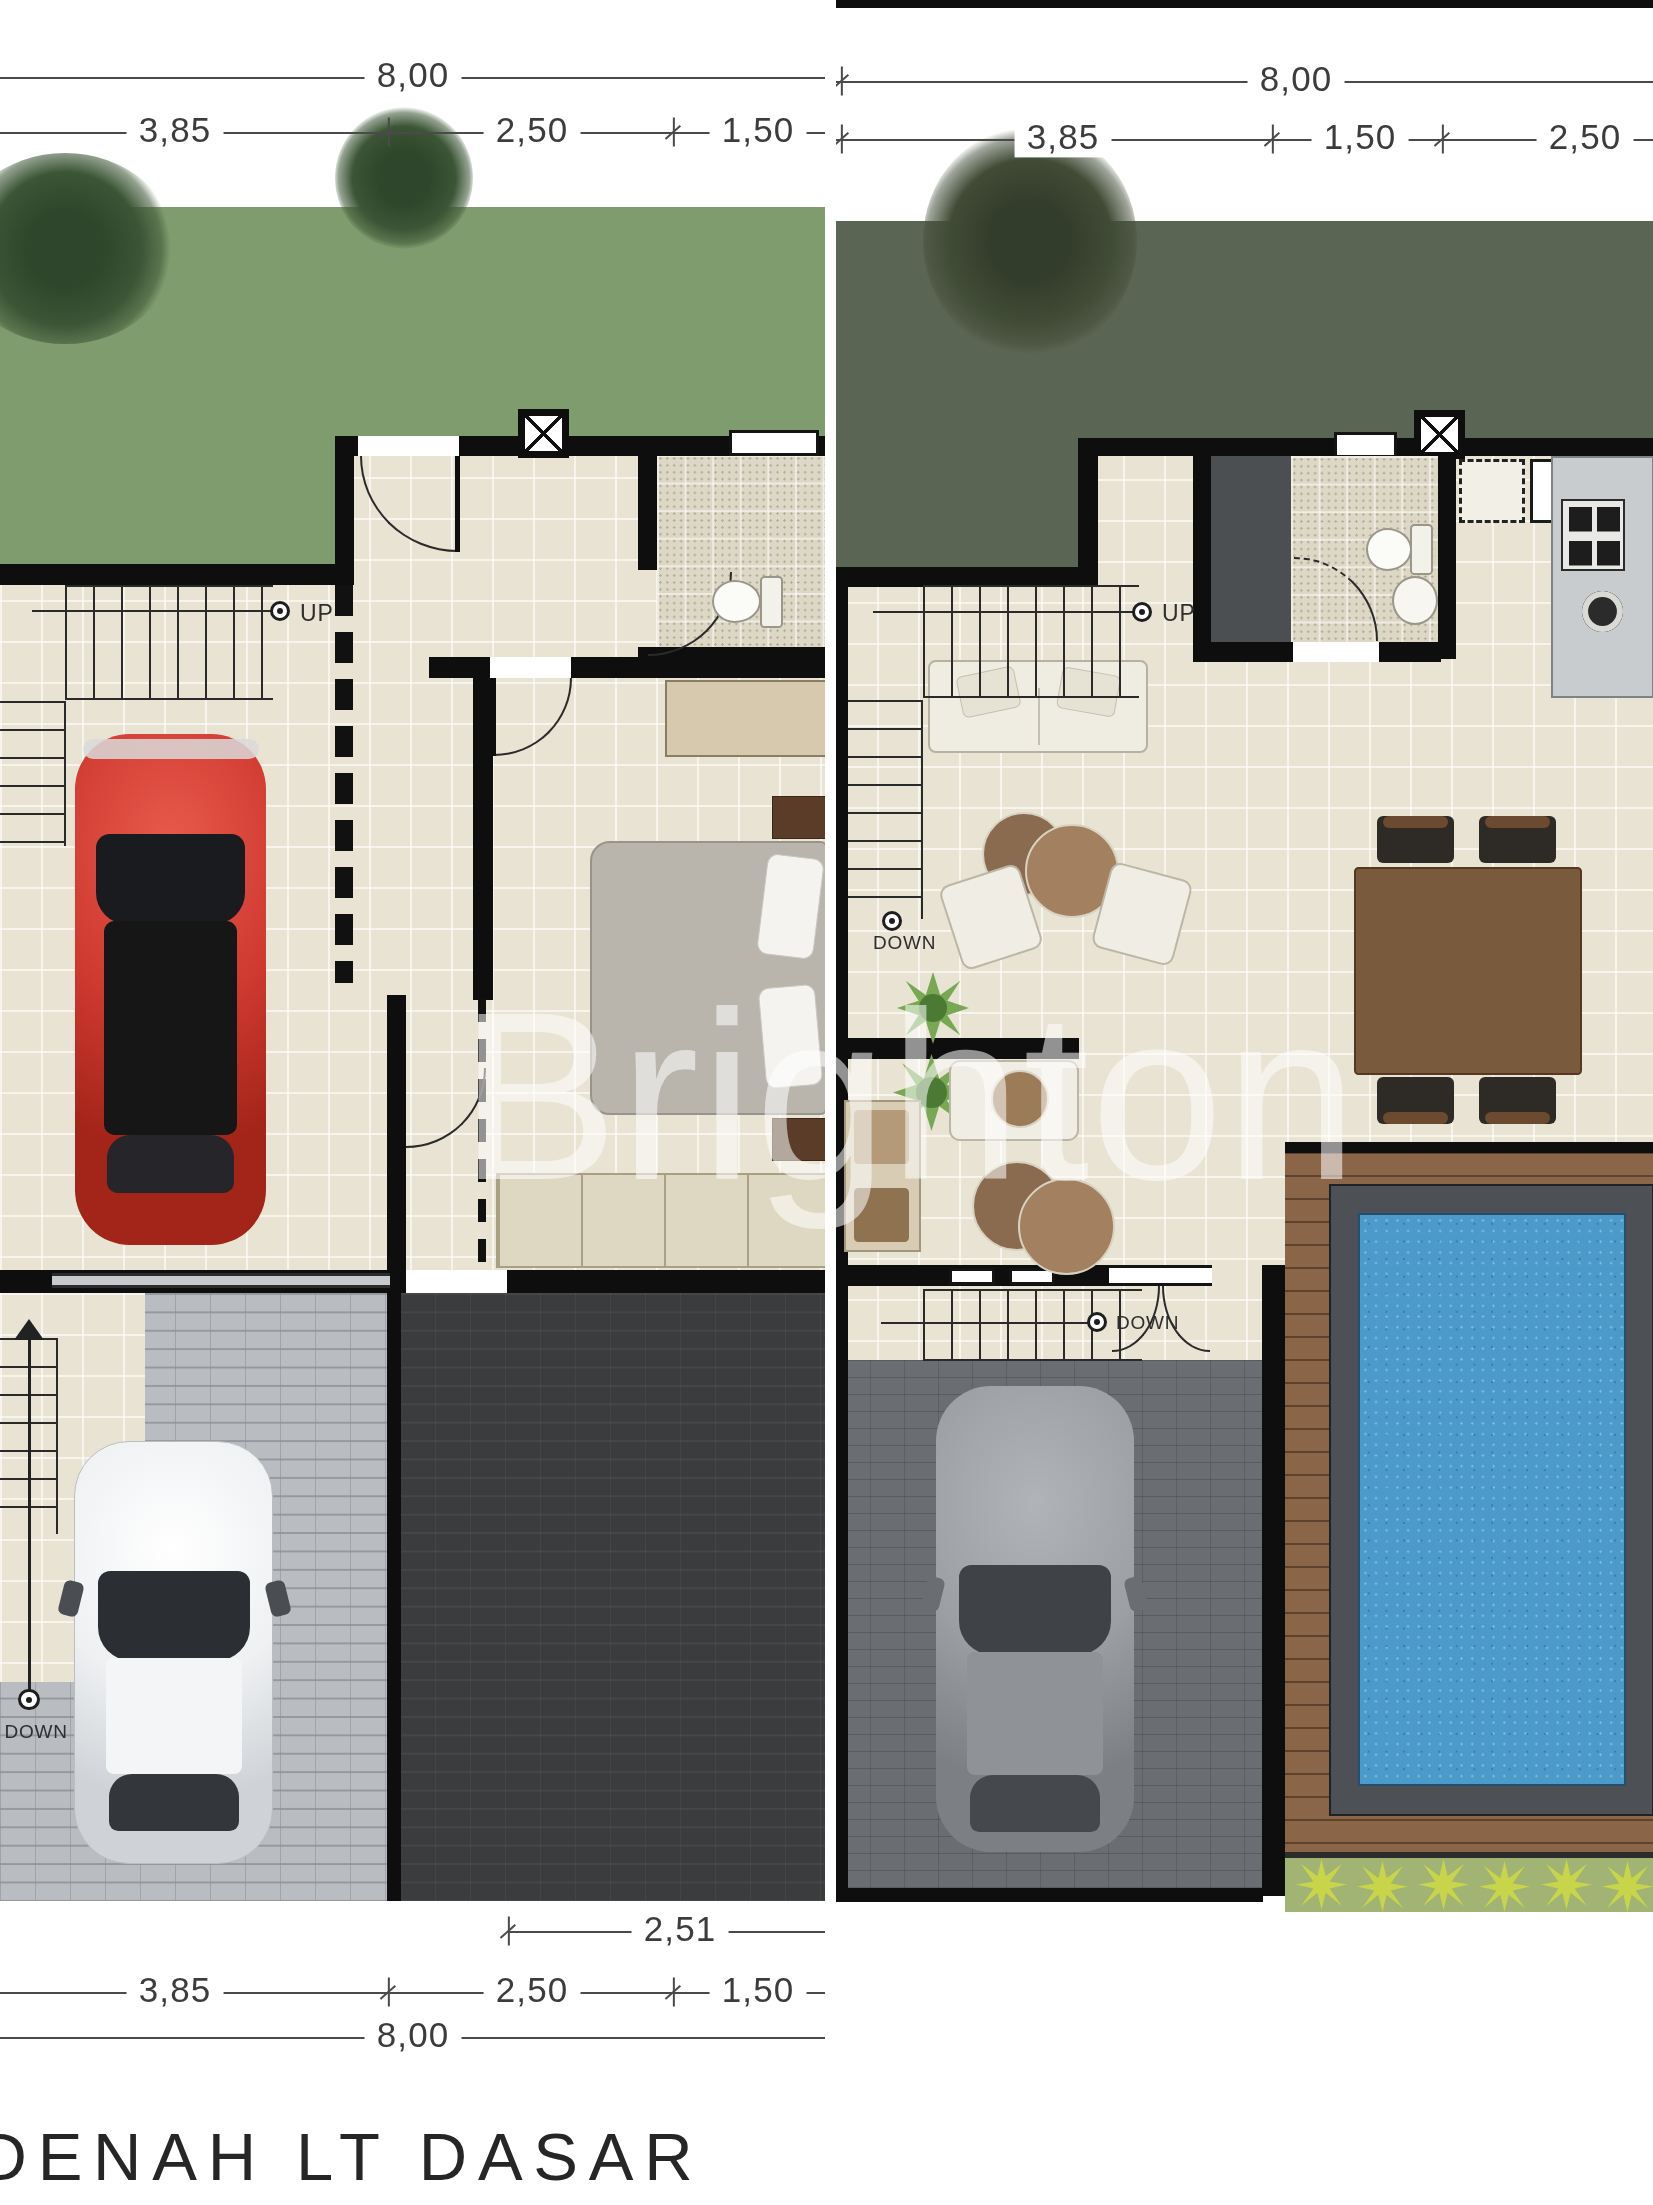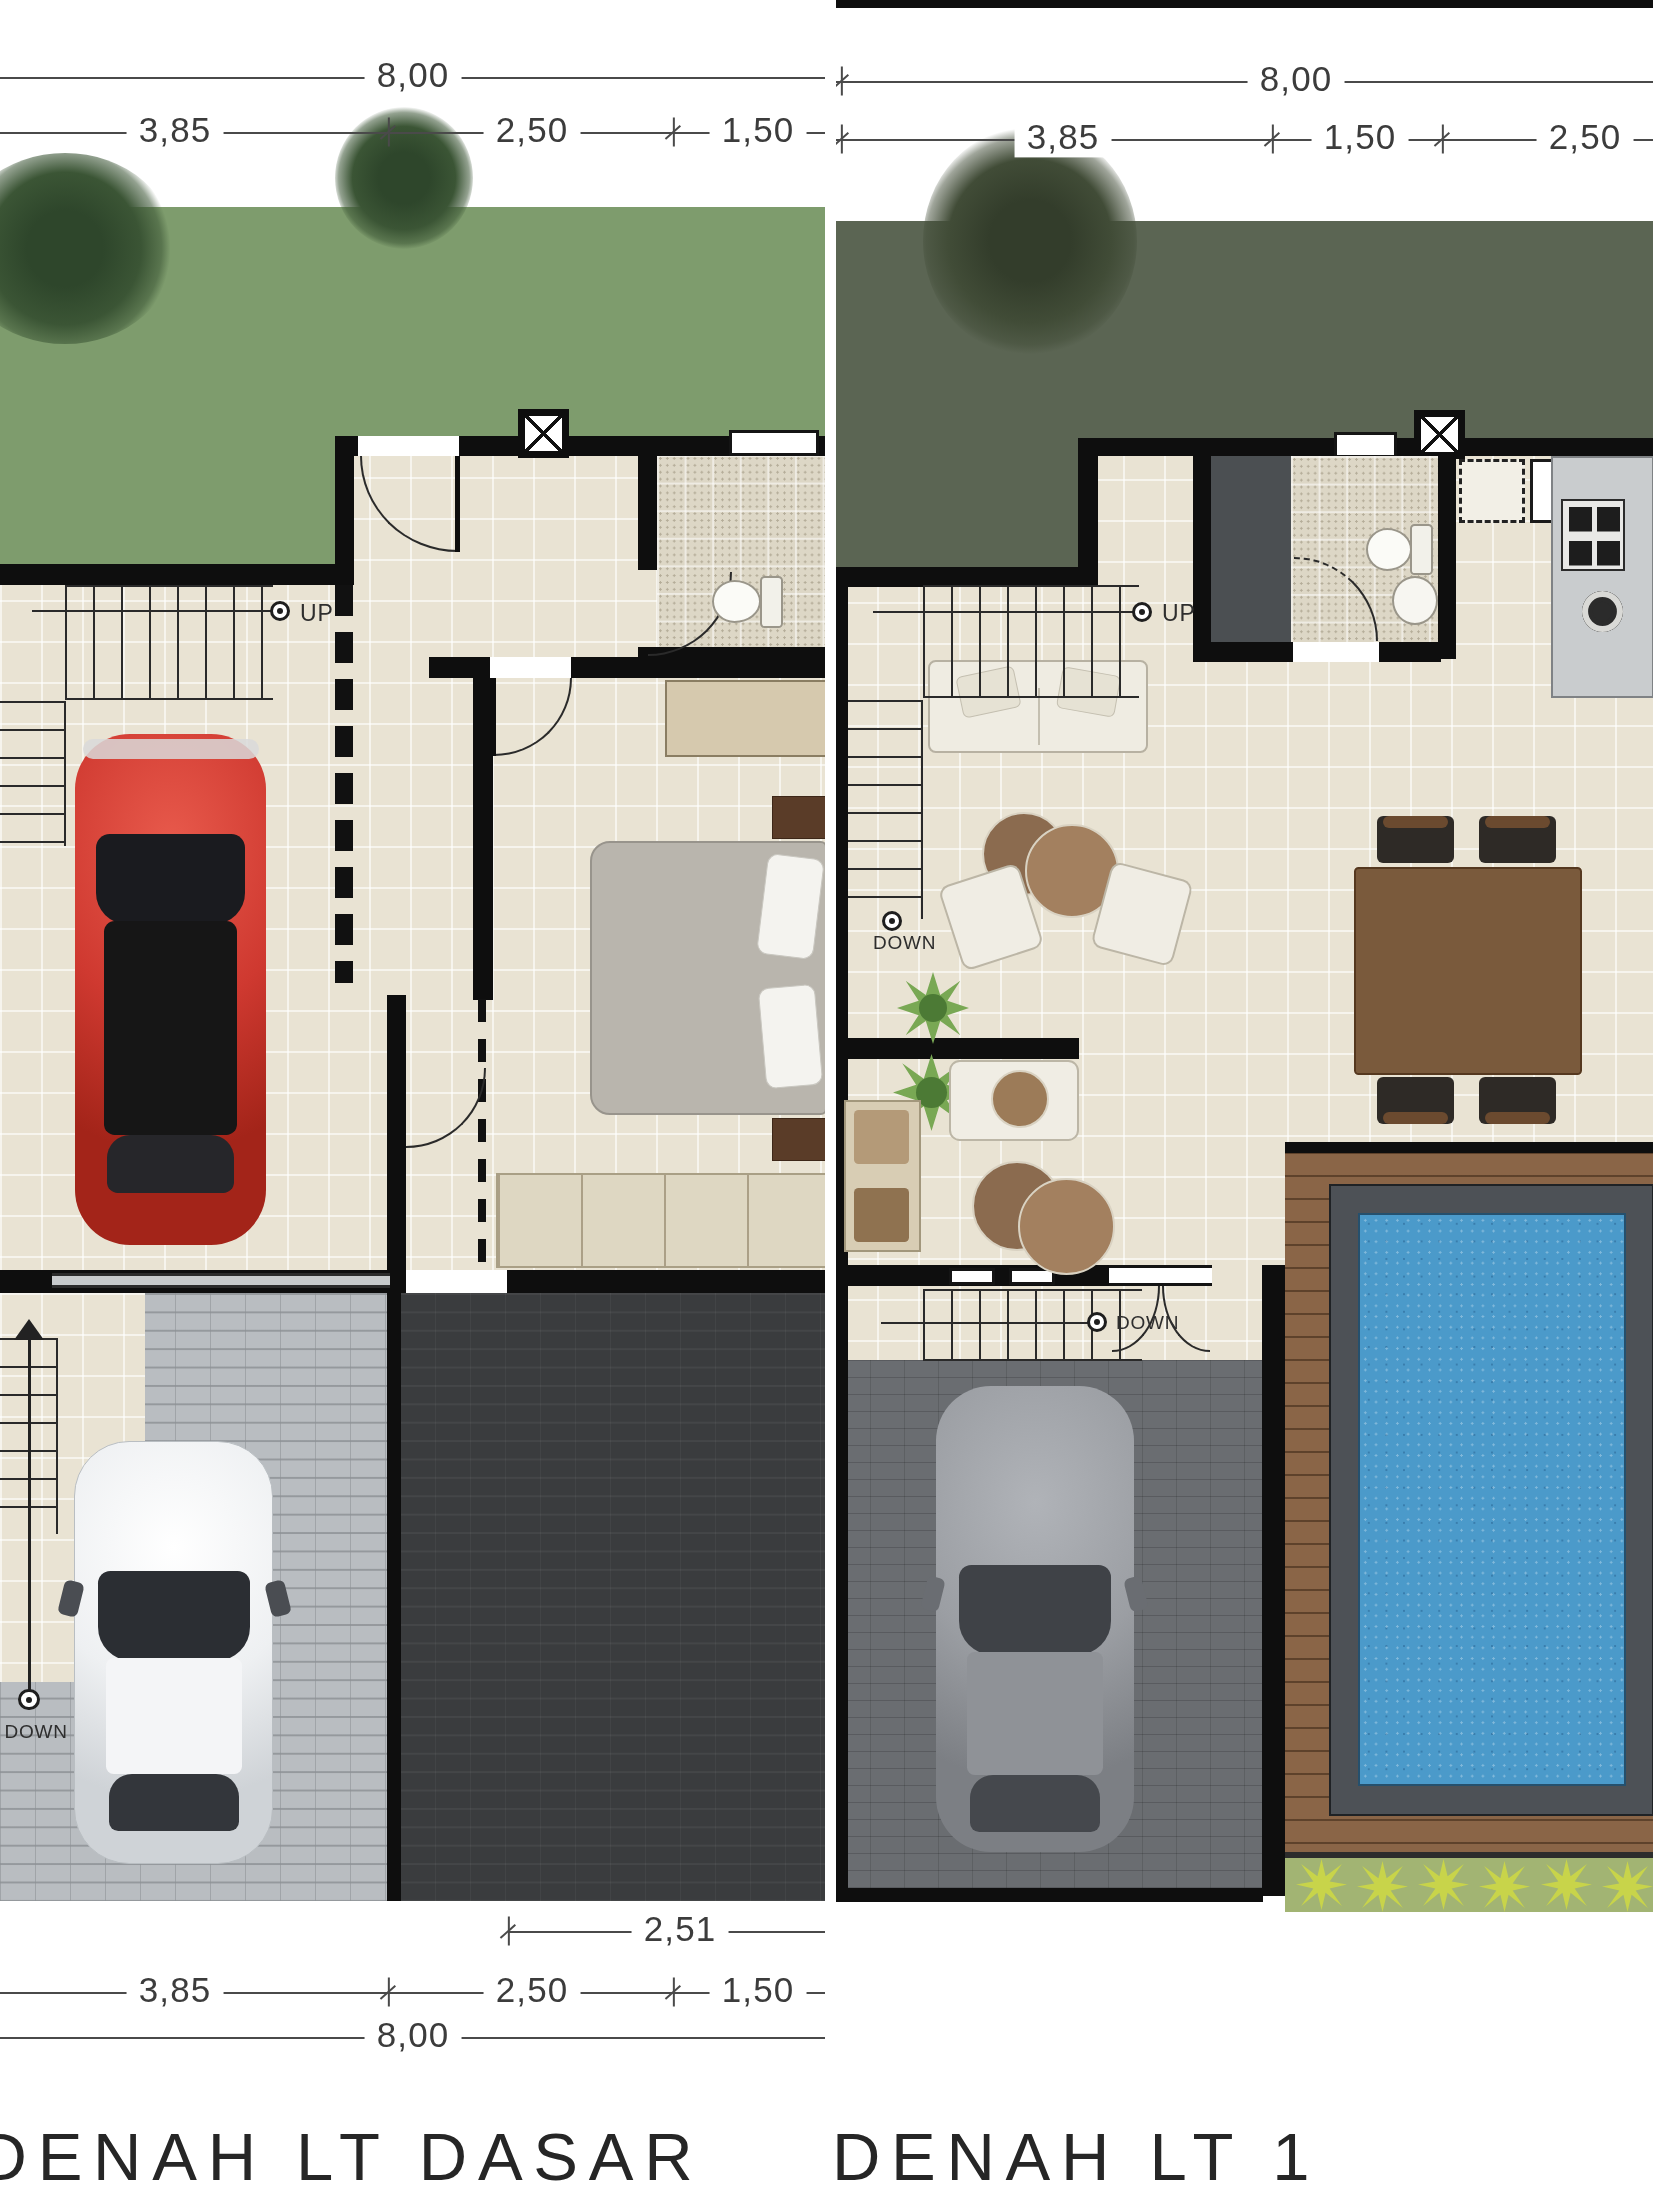--- a/index.html
+++ b/index.html
@@ -300,17 +300,17 @@
   <div class="abs tk" style="left:842px;top:81px"></div>
   <div class="abs dimtext" style="left:1296px;top:81px">8,00</div>
   <div class="abs dim" style="left:836px;top:139px;width:818px"></div>
   <div class="abs tk" style="left:842px;top:139px"></div>
   <div class="abs tk" style="left:1273px;top:139px"></div>
   <div class="abs tk" style="left:1443px;top:139px"></div>
   <div class="abs dimtext" style="left:1063px;top:139px">3,85</div>
   <div class="abs dimtext" style="left:1360px;top:139px">1,50</div>
   <div class="abs dimtext" style="left:1585px;top:139px">2,50</div>
 
-  <div class="abs title" style="left:832px;top:2118px">DENAH LT 1</div>
-
+
+  <div class="abs wm" style="left:459px;top:959px">Brighton</div>
 
 </div>
 
 
 </body></html>

